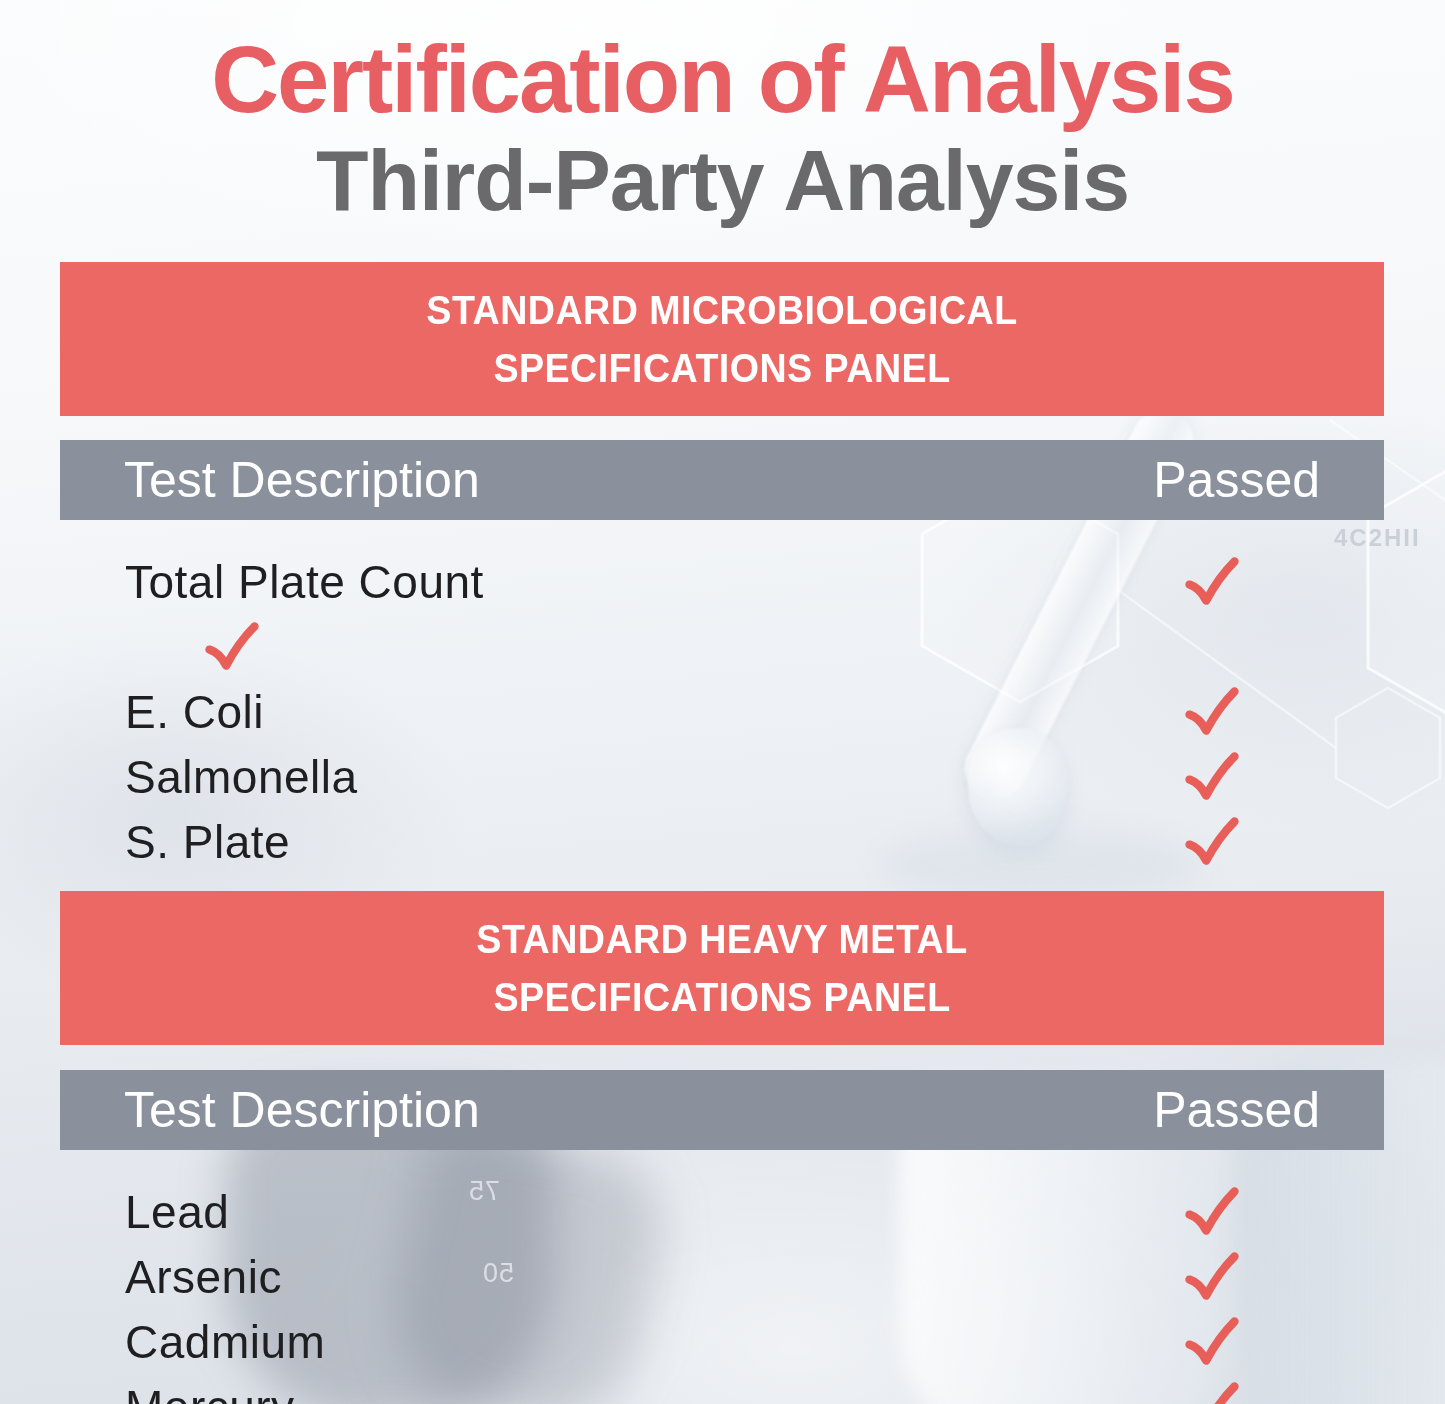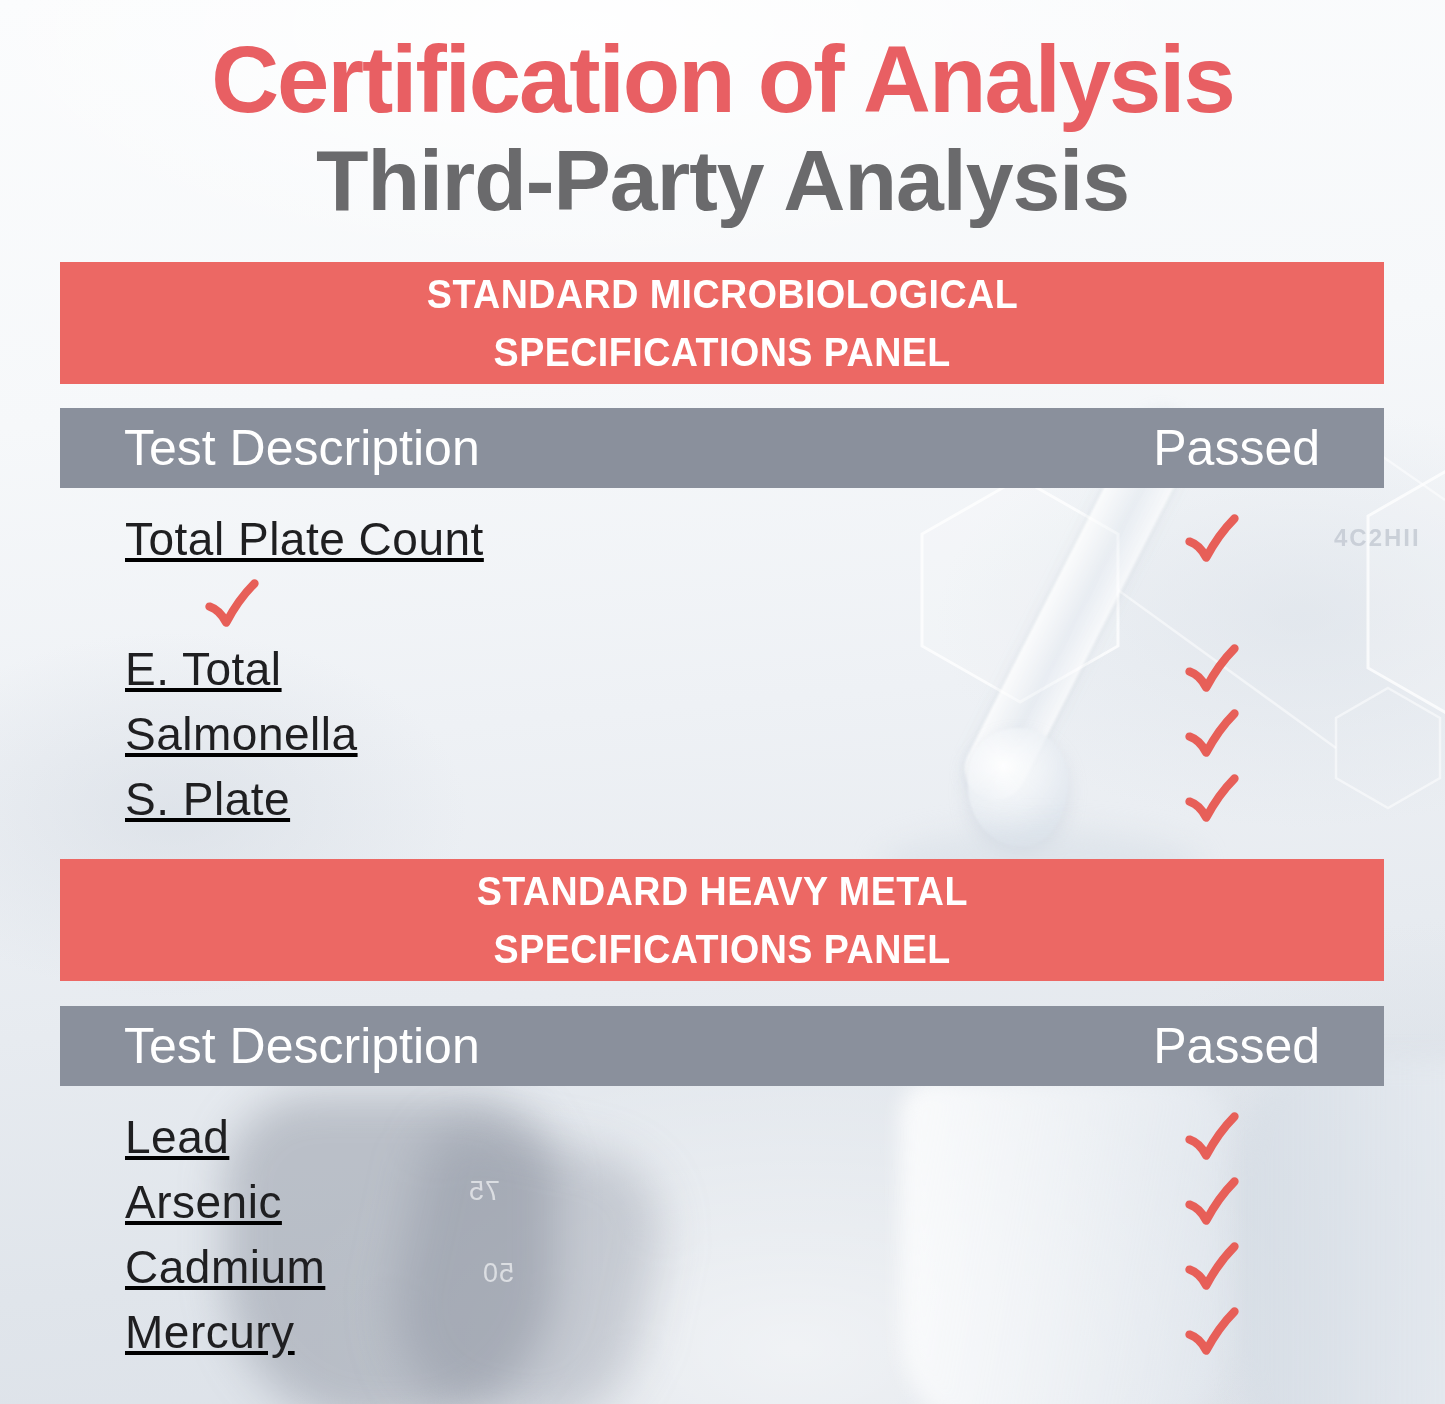--- a/index.html
+++ b/index.html
@@ -79,37 +79,37 @@
   h1.title{
     font-size:94px; line-height:108px; font-weight:700; letter-spacing:-2px;
     color:var(--title-red,#E85F63);
   }
   h2.subtitle{
     font-size:86px; line-height:92px; font-weight:700; letter-spacing:-1px;
     color:var(--subtitle-gray,#6A6A6C);
   }
   .panel{margin:0 61px 0 60px;}
   .banner{
-    height:122px; background:var(--accent-red,#EC6864);
-    display:flex; flex-direction:column; align-items:center; justify-content:center;
+    height:154px; background:var(--accent-red,#EC6864);
+    display:flex; flex-direction:column; justify-content:center;
     color:var(--banner-text,#fff); font-weight:700; font-size:40px; line-height:58px;
     text-align:center;
   }
   .banner-1{margin-top:36px;}
   .banner-2{margin-top:22px;}
   .banner .line{transform:scaleX(.94); letter-spacing:.5px; white-space:nowrap;}
   .table-head{
     height:80px; background:var(--header-gray,#8A909C);
     display:flex; align-items:center; justify-content:space-between;
     padding:0 64px; color:#fff; font-weight:400; font-size:50px;
   }
   .table-head-1{margin-top:24px;}
   .table-head-2{margin-top:25px;}
   .rows{padding-top:24px;}
-  .row{height:65px; display:flex; align-items:flex-start;text-decoration:underline;}
+  .row{height:65px; display:flex; align-items:flex-end;}
   .row-label{
     flex:1; padding-left:65px; font-size:46px; color:var(--text-dark,#1F1F21);
     letter-spacing:.5px;
   }
   .row-check{width:344px; display:flex; justify-content:center; align-items:center;}
   .check{width:58px; height:54px; display:block;}
   .check path{stroke:var(--check-red,#E75F58);}
 </style>
 </head>
 <body>
@@ -169,21 +169,21 @@
 
           <div class="row">
             <span class="row-check">
               <svg class="check" viewBox="0 0 90 84" aria-hidden="true">
                 <path d="M10 46 C22 50 30 59 36 71 C47 50 63 27 80 10" fill="none" stroke-width="13" stroke-linecap="round" stroke-linejoin="round"></path>
               </svg>
             </span>
           </div>
 
           <div class="row">
-            <span class="row-label">E. Total</span>
+            <span class="row-label">E. Coli</span>
             <span class="row-check">
               <svg class="check" viewBox="0 0 90 84" aria-hidden="true">
                 <path d="M10 46 C22 50 30 59 36 71 C47 50 63 27 80 10" fill="none" stroke-width="13" stroke-linecap="round" stroke-linejoin="round"></path>
               </svg>
             </span>
           </div>
 
           <div class="row">
             <span class="row-label">Salmonella</span>
             <span class="row-check">

